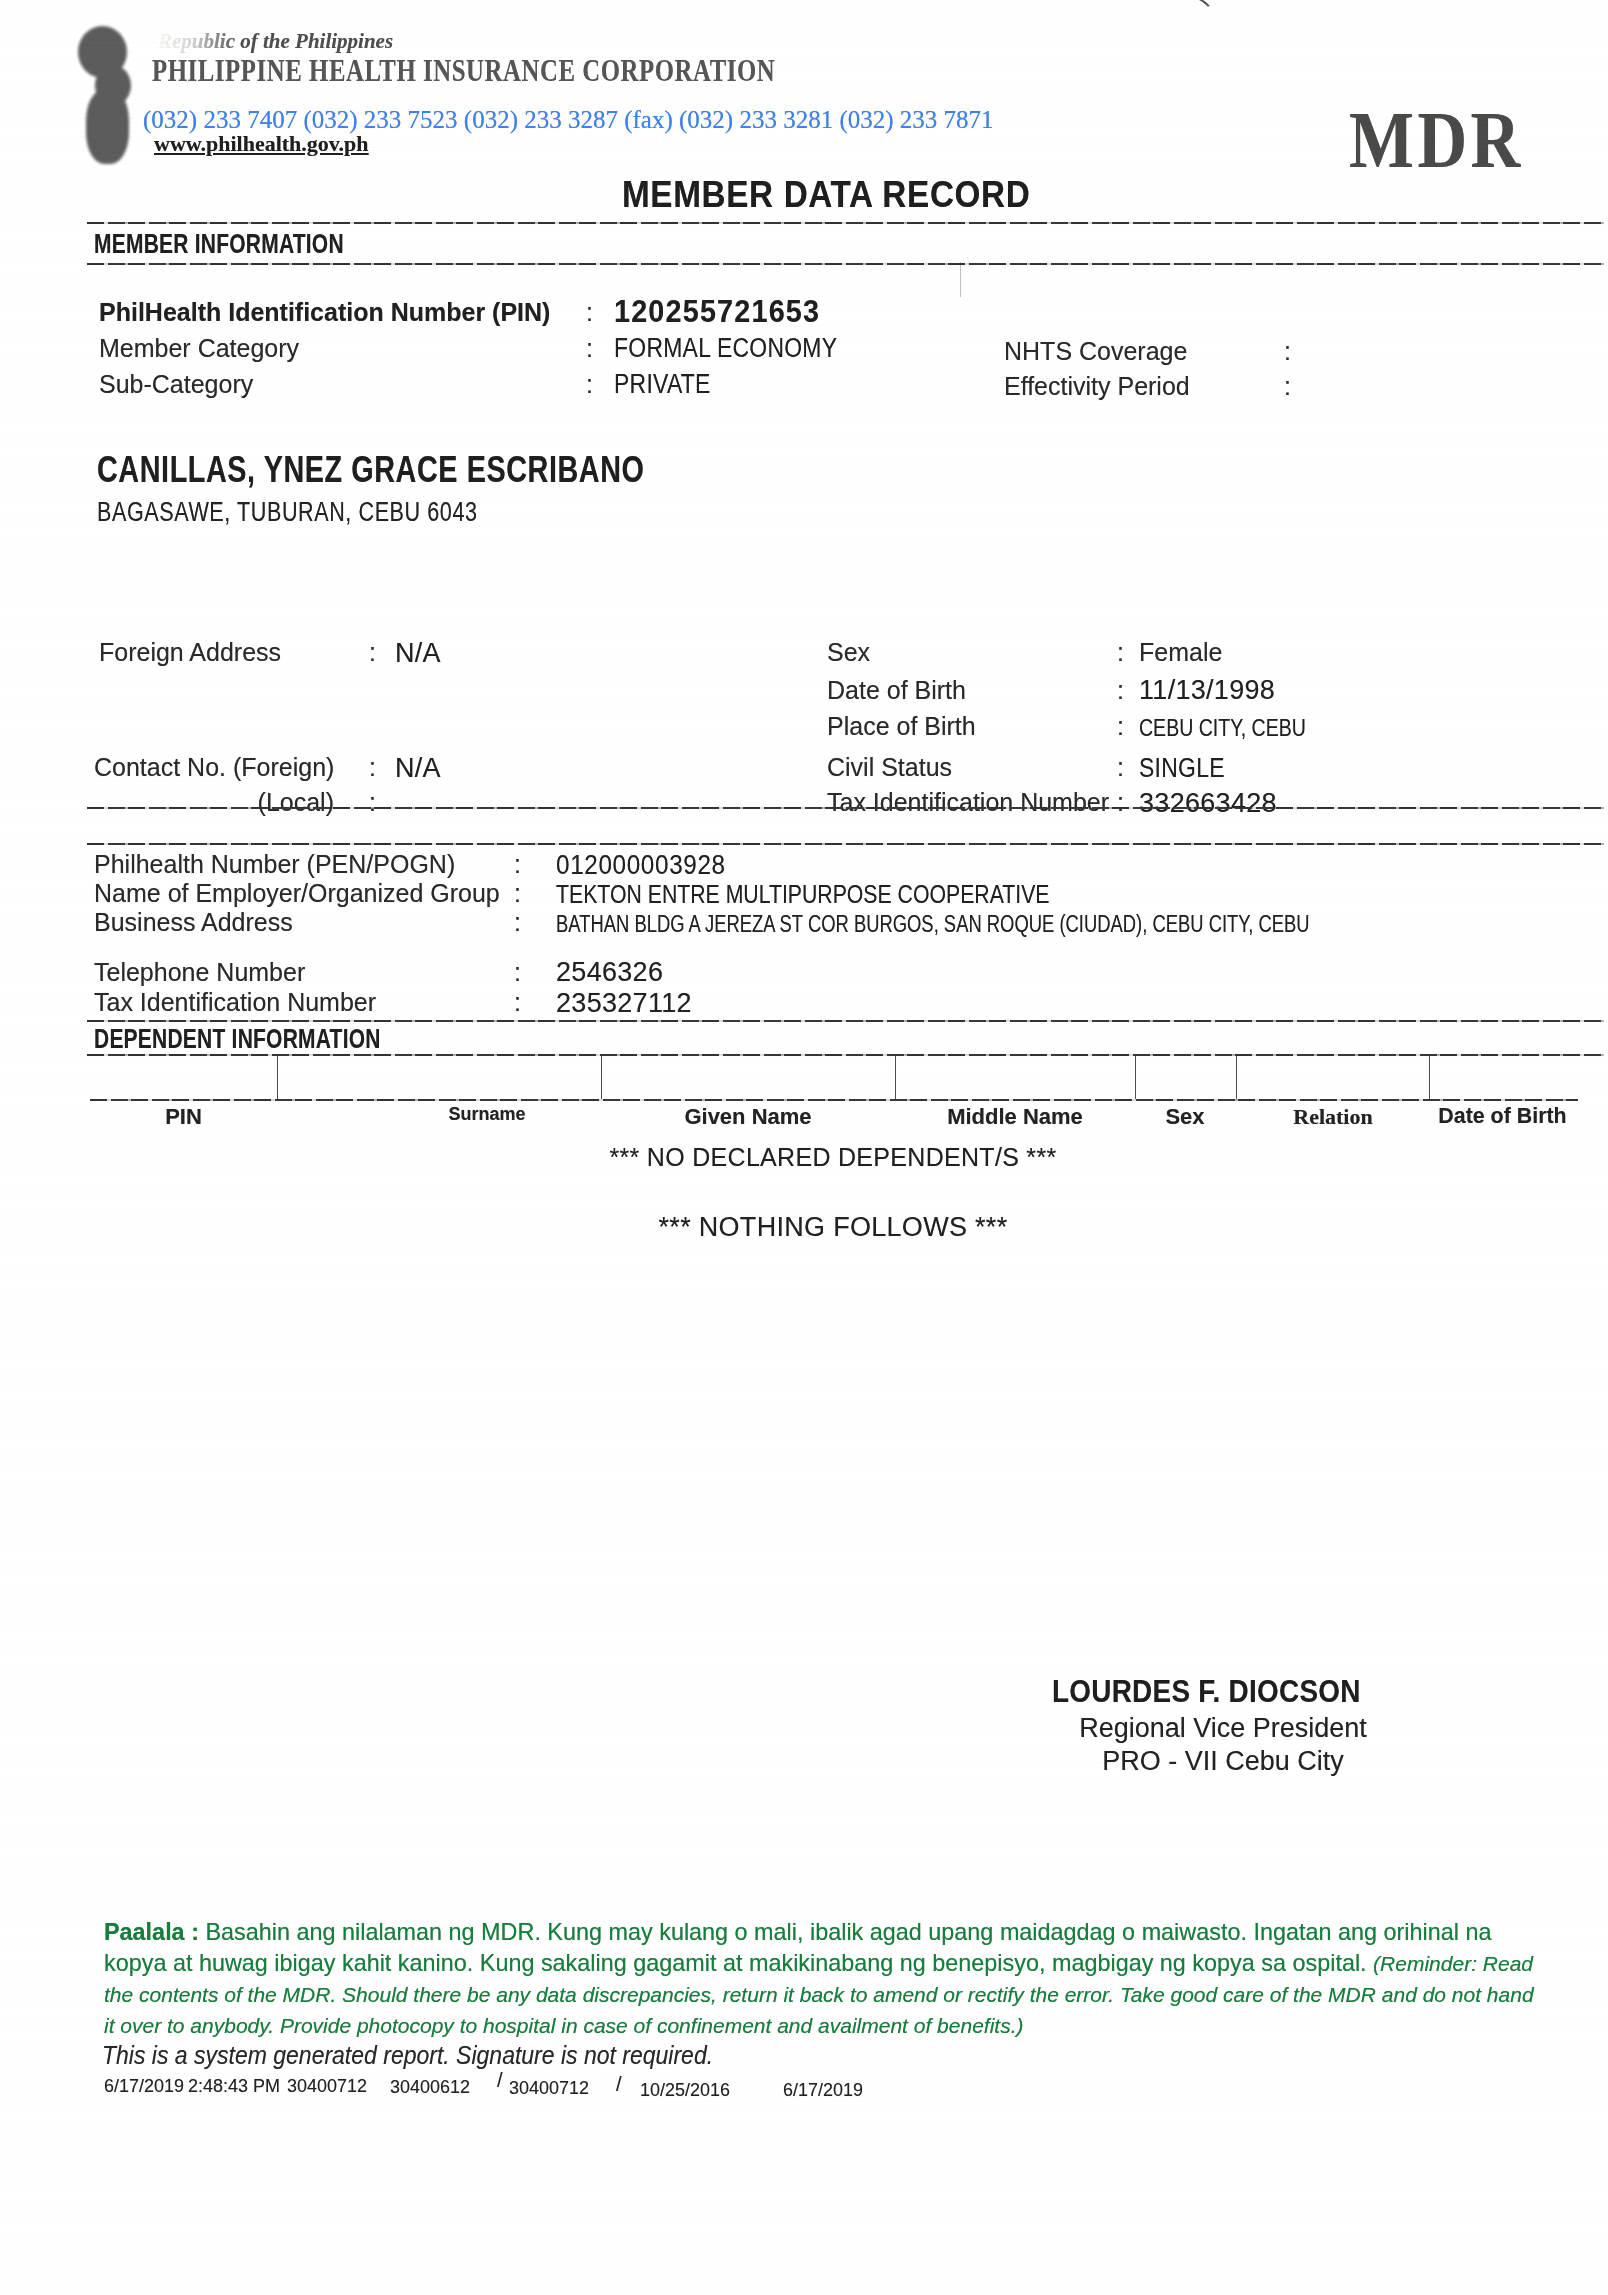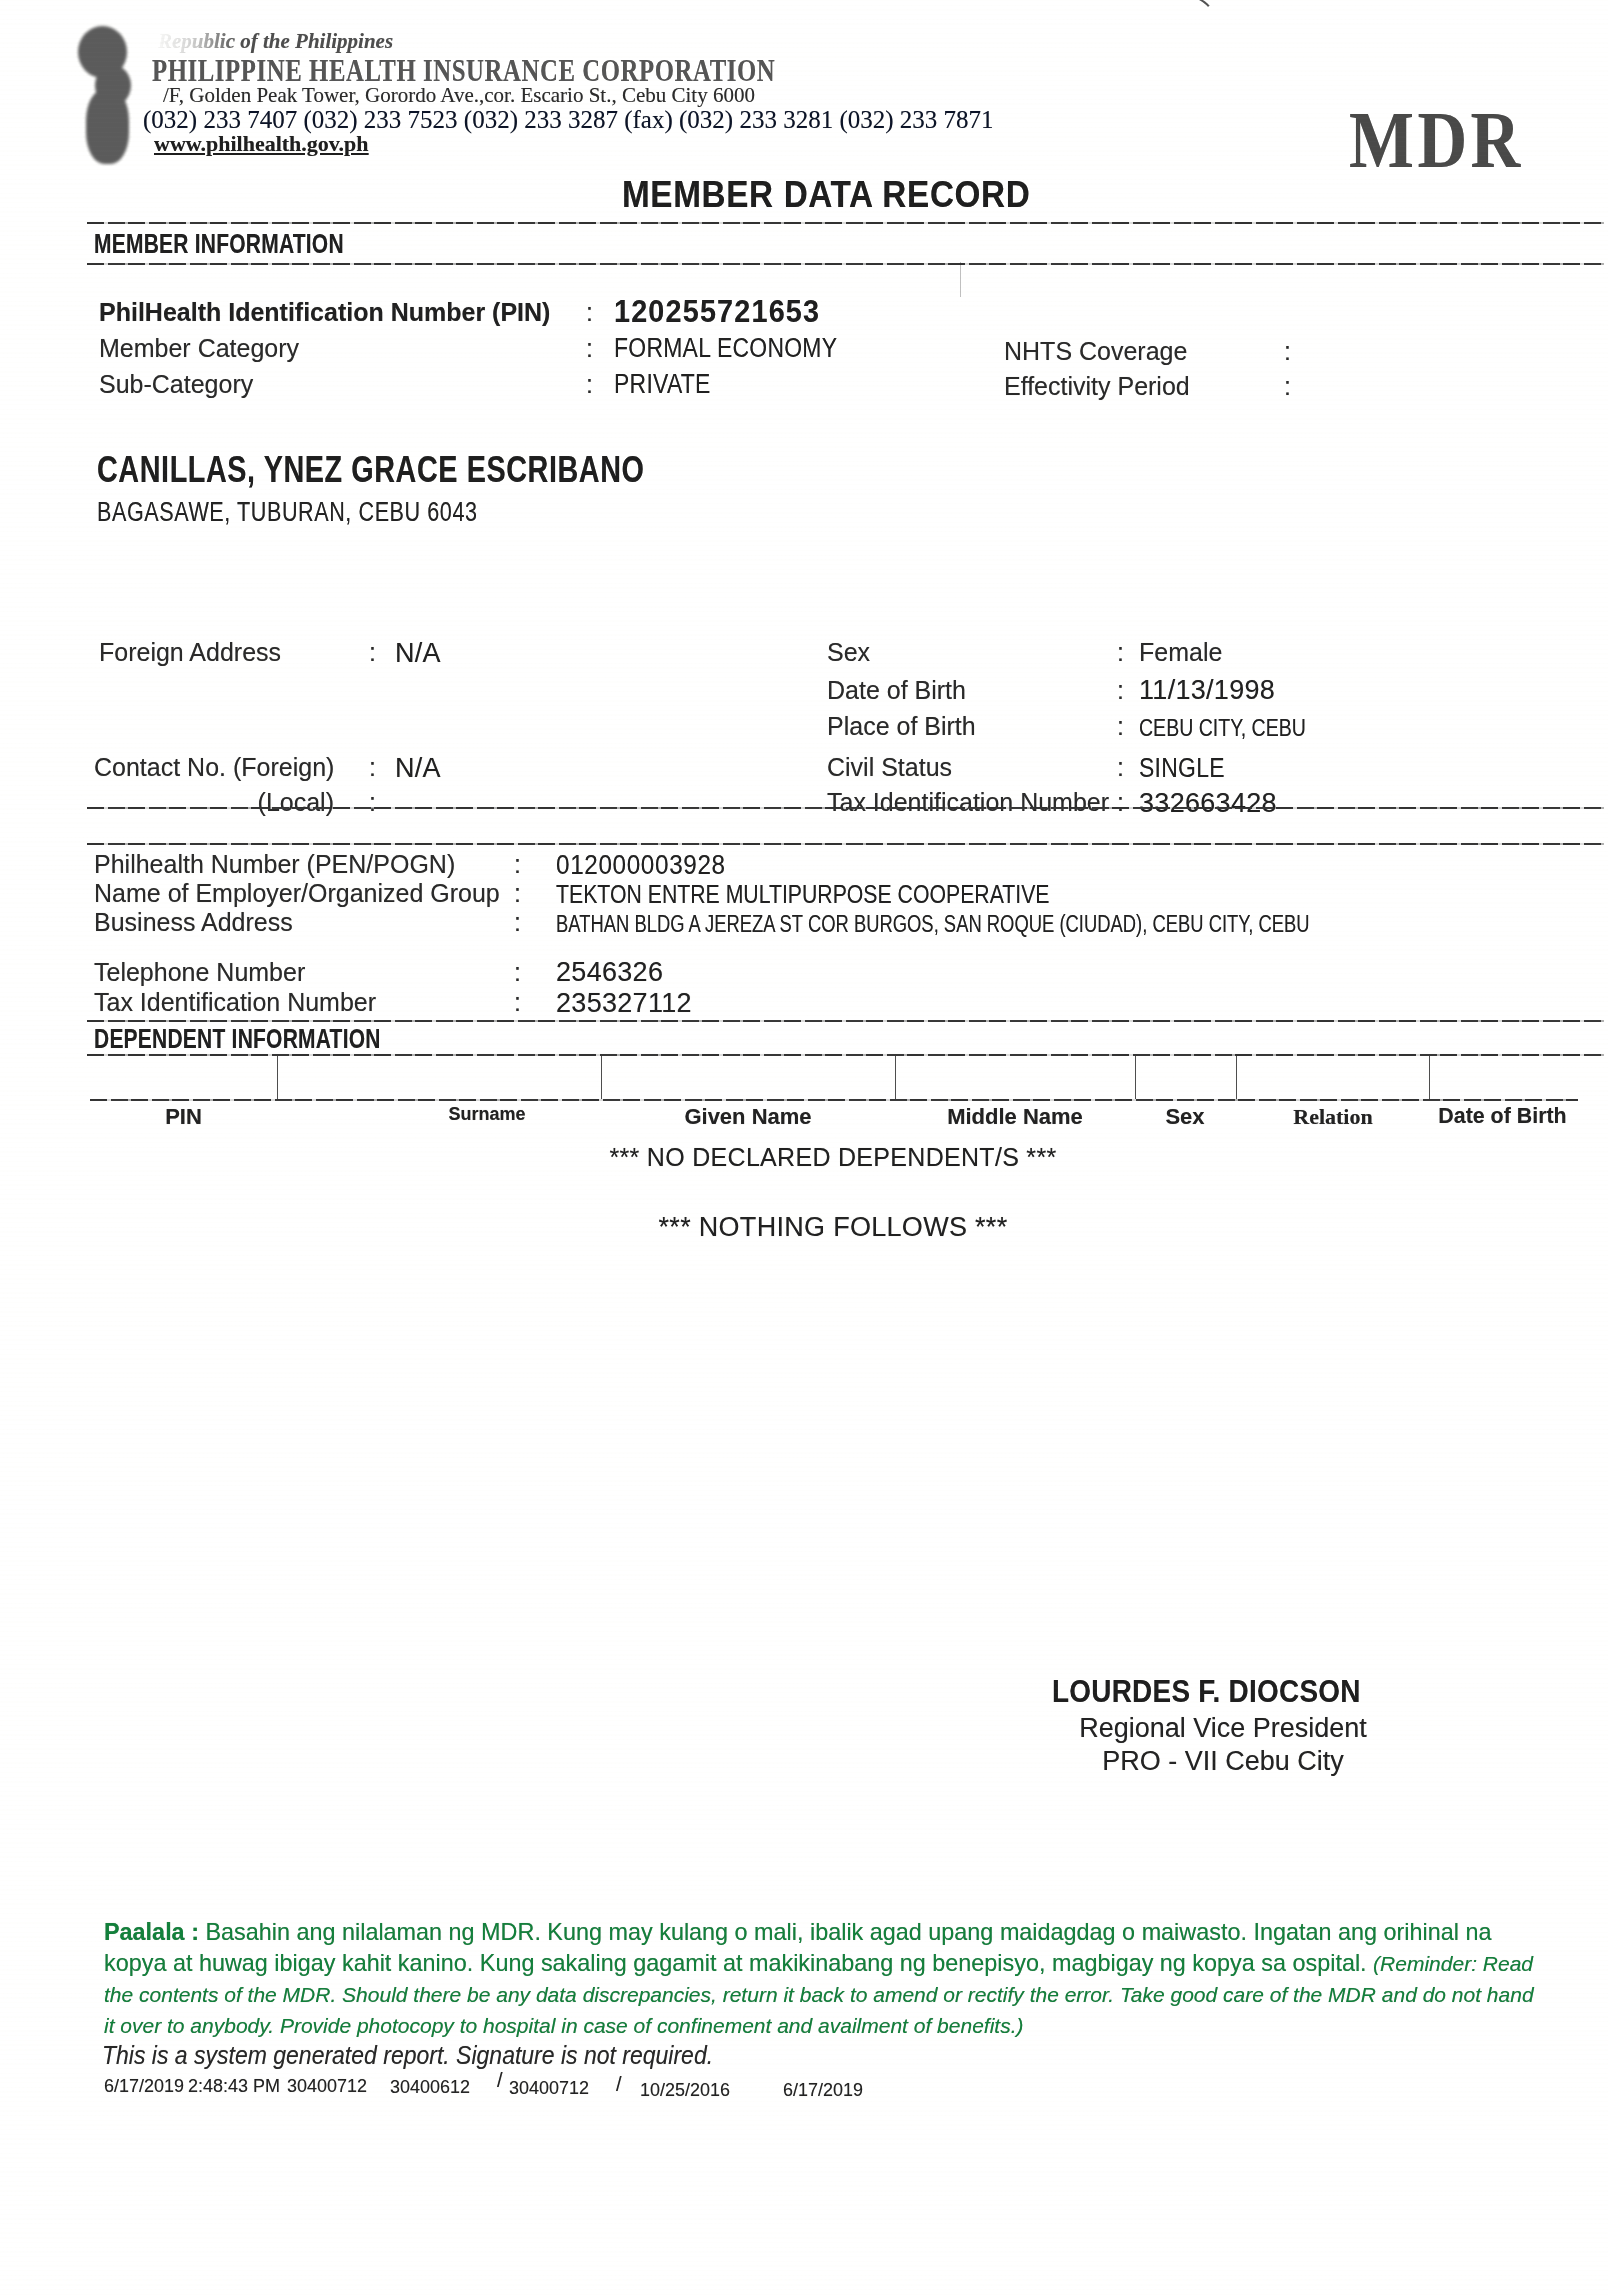--- a/index.html
+++ b/index.html
@@ -60,23 +60,22 @@
     <div class="blob" style="left:20px;top:40px;width:36px;height:41px;"></div>
     <div class="blob" style="left:10.7px;top:64px;width:43px;height:75px;border-radius:42%;"></div>
   </div>
 
   <div class="abs serif deg fade-left" style="left:158px;top:29px;font-size:21px;font-style:italic;font-weight:700;color:#333;">Republic of the Philippines</div>
 
   <div class="abs" style="left:152px;top:53px;">
     <span class="serif sx80 deg" style="font-size:31px;font-weight:700;letter-spacing:0.7px;color:#3c3c3c;">PHILIPPINE HEALTH INSURANCE CORPORATION</span>
   </div>
 
-  <div class="abs serif" style="left:163px;top:83px;font-size:21px;color:#2e2e2e;">/F, Golden Peak Tower, Gorordo Ave.,cor. Escario St., Cebu City 6000</div>
-
-  <div class="abs serif" style="left:143px;top:106px;font-size:25px;color:#0f172a;">(032) 233 7407 (032) 233 7523 (032) 233 3287 (fax) (032) 233 3281 (032) 233 7871</div>
+
+  <div class="abs serif" style="left:143px;top:106px;font-size:25px;color:#3b82f6;">(032) 233 7407 (032) 233 7523 (032) 233 3287 (fax) (032) 233 3281 (032) 233 7871</div>
 
   <div class="abs serif" style="left:154px;top:131px;font-size:22px;font-weight:700;text-decoration:underline;color:#222;">www.philhealth.gov.ph</div>
 
   <div class="abs" style="left:1349px;top:94px;">
     <span class="serif sx85 deg" style="font-size:81px;font-weight:700;letter-spacing:4px;color:#2e2e2e;">MDR</span>
   </div>
 
   <div class="abs" style="left:622px;top:174px;">
     <span class="sx90" style="font-size:37px;font-weight:700;letter-spacing:0.7px;color:#222;">MEMBER DATA RECORD</span>
   </div>

